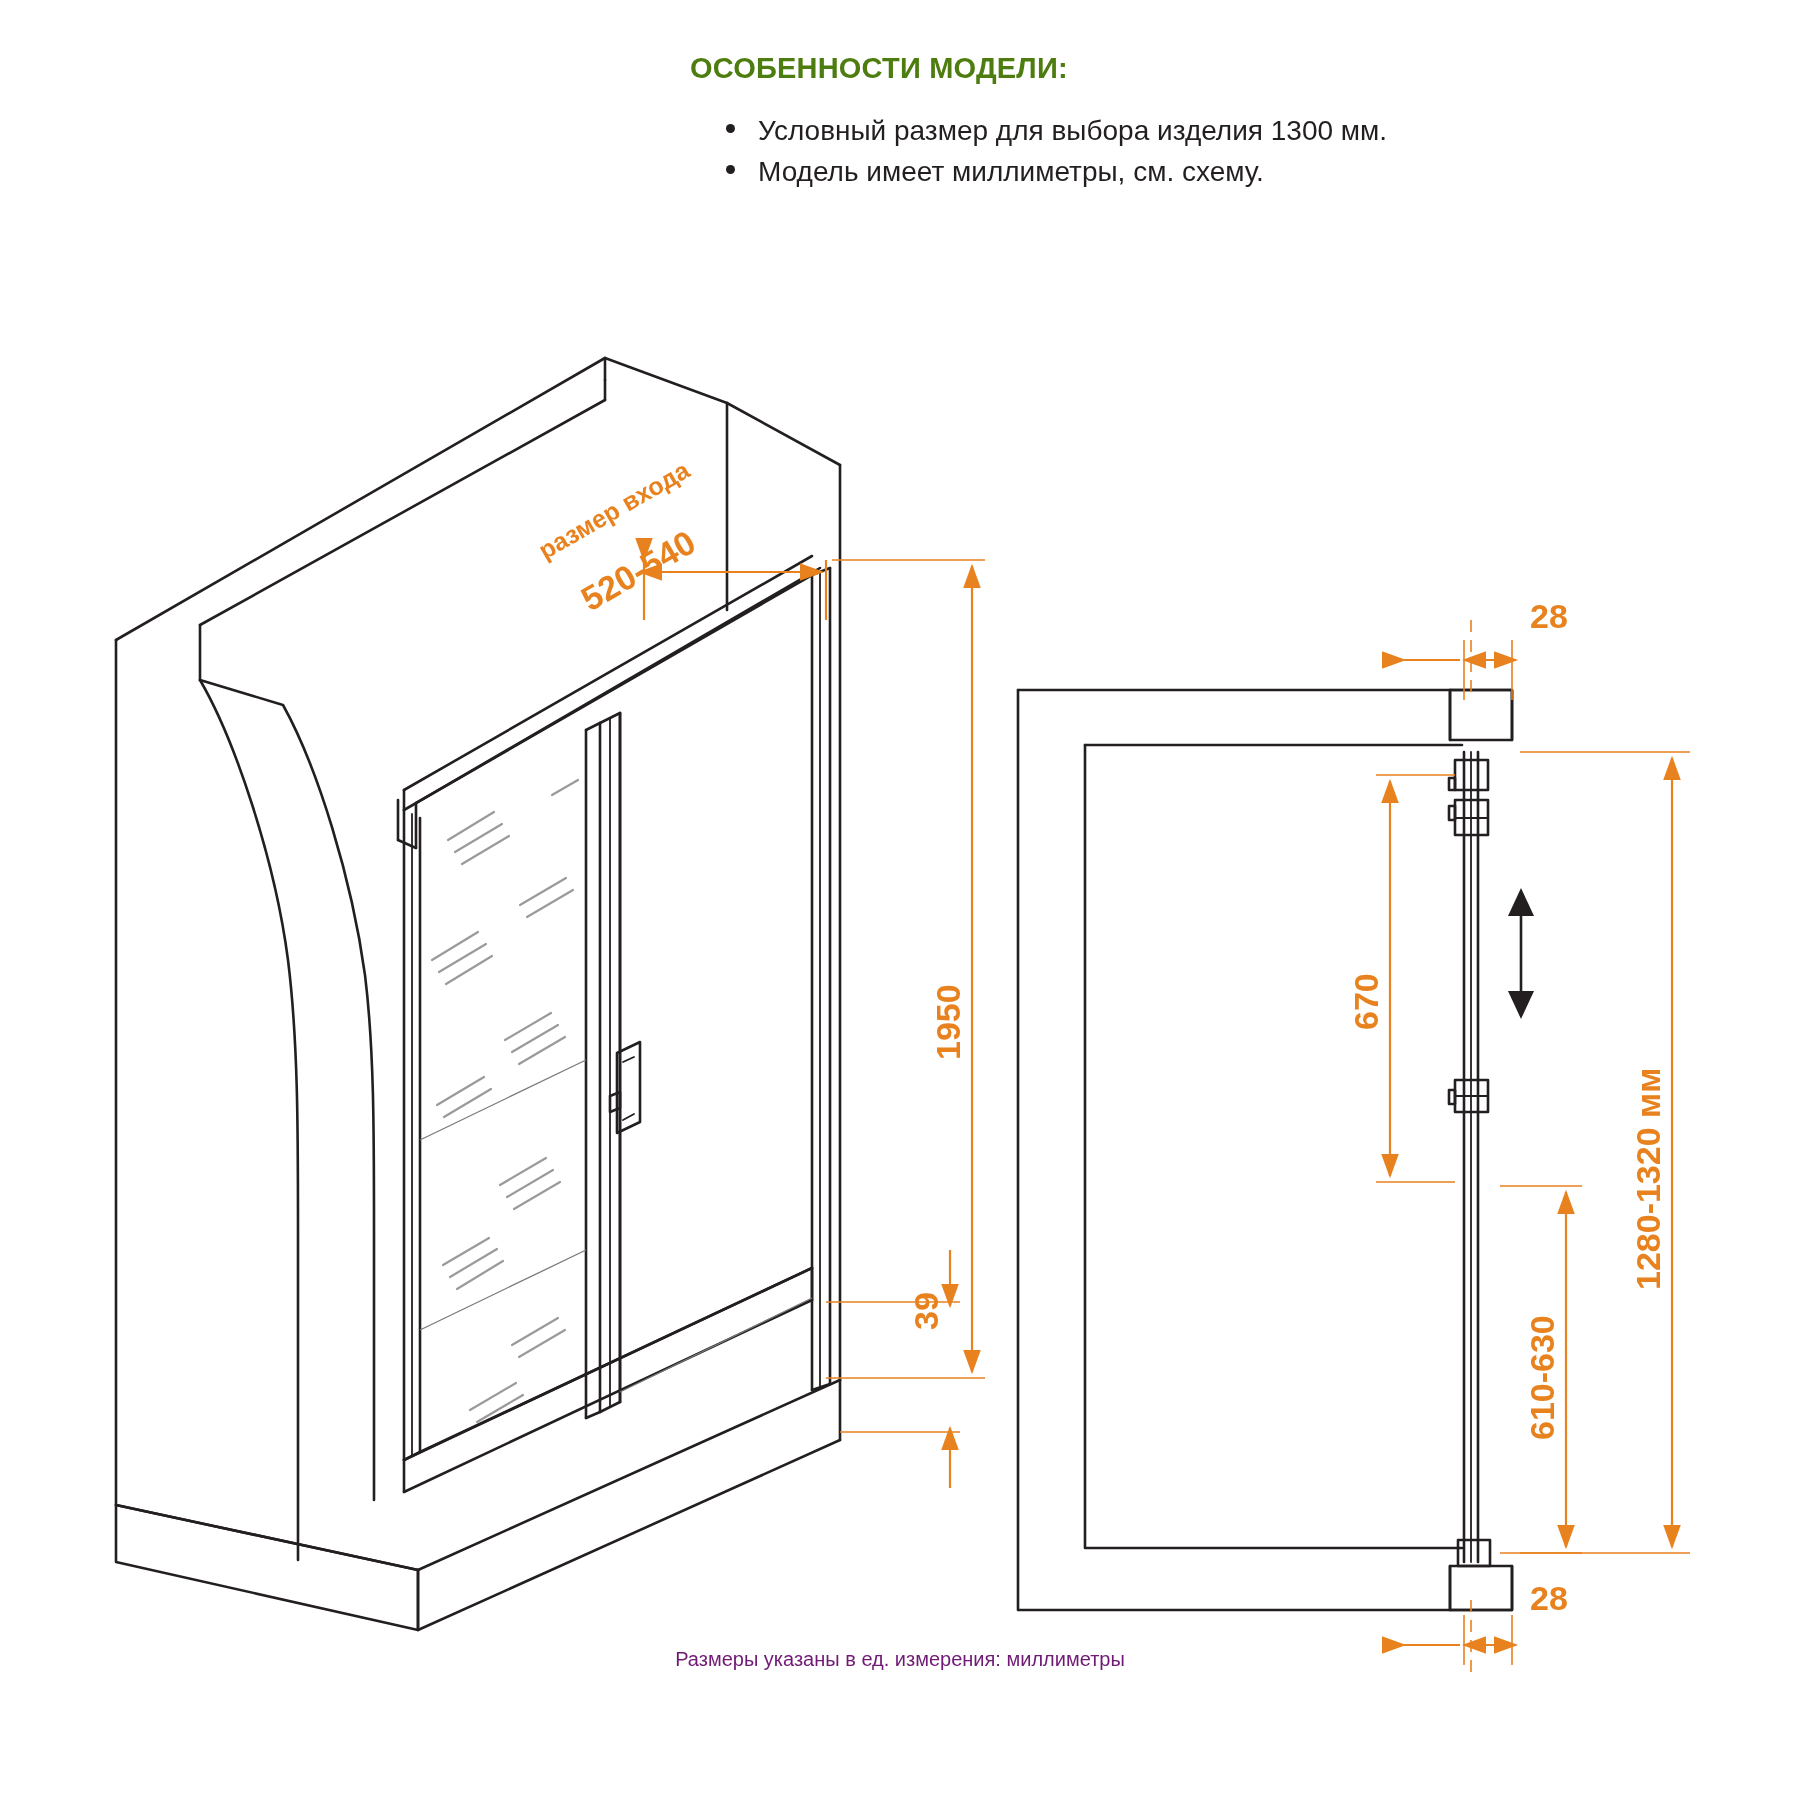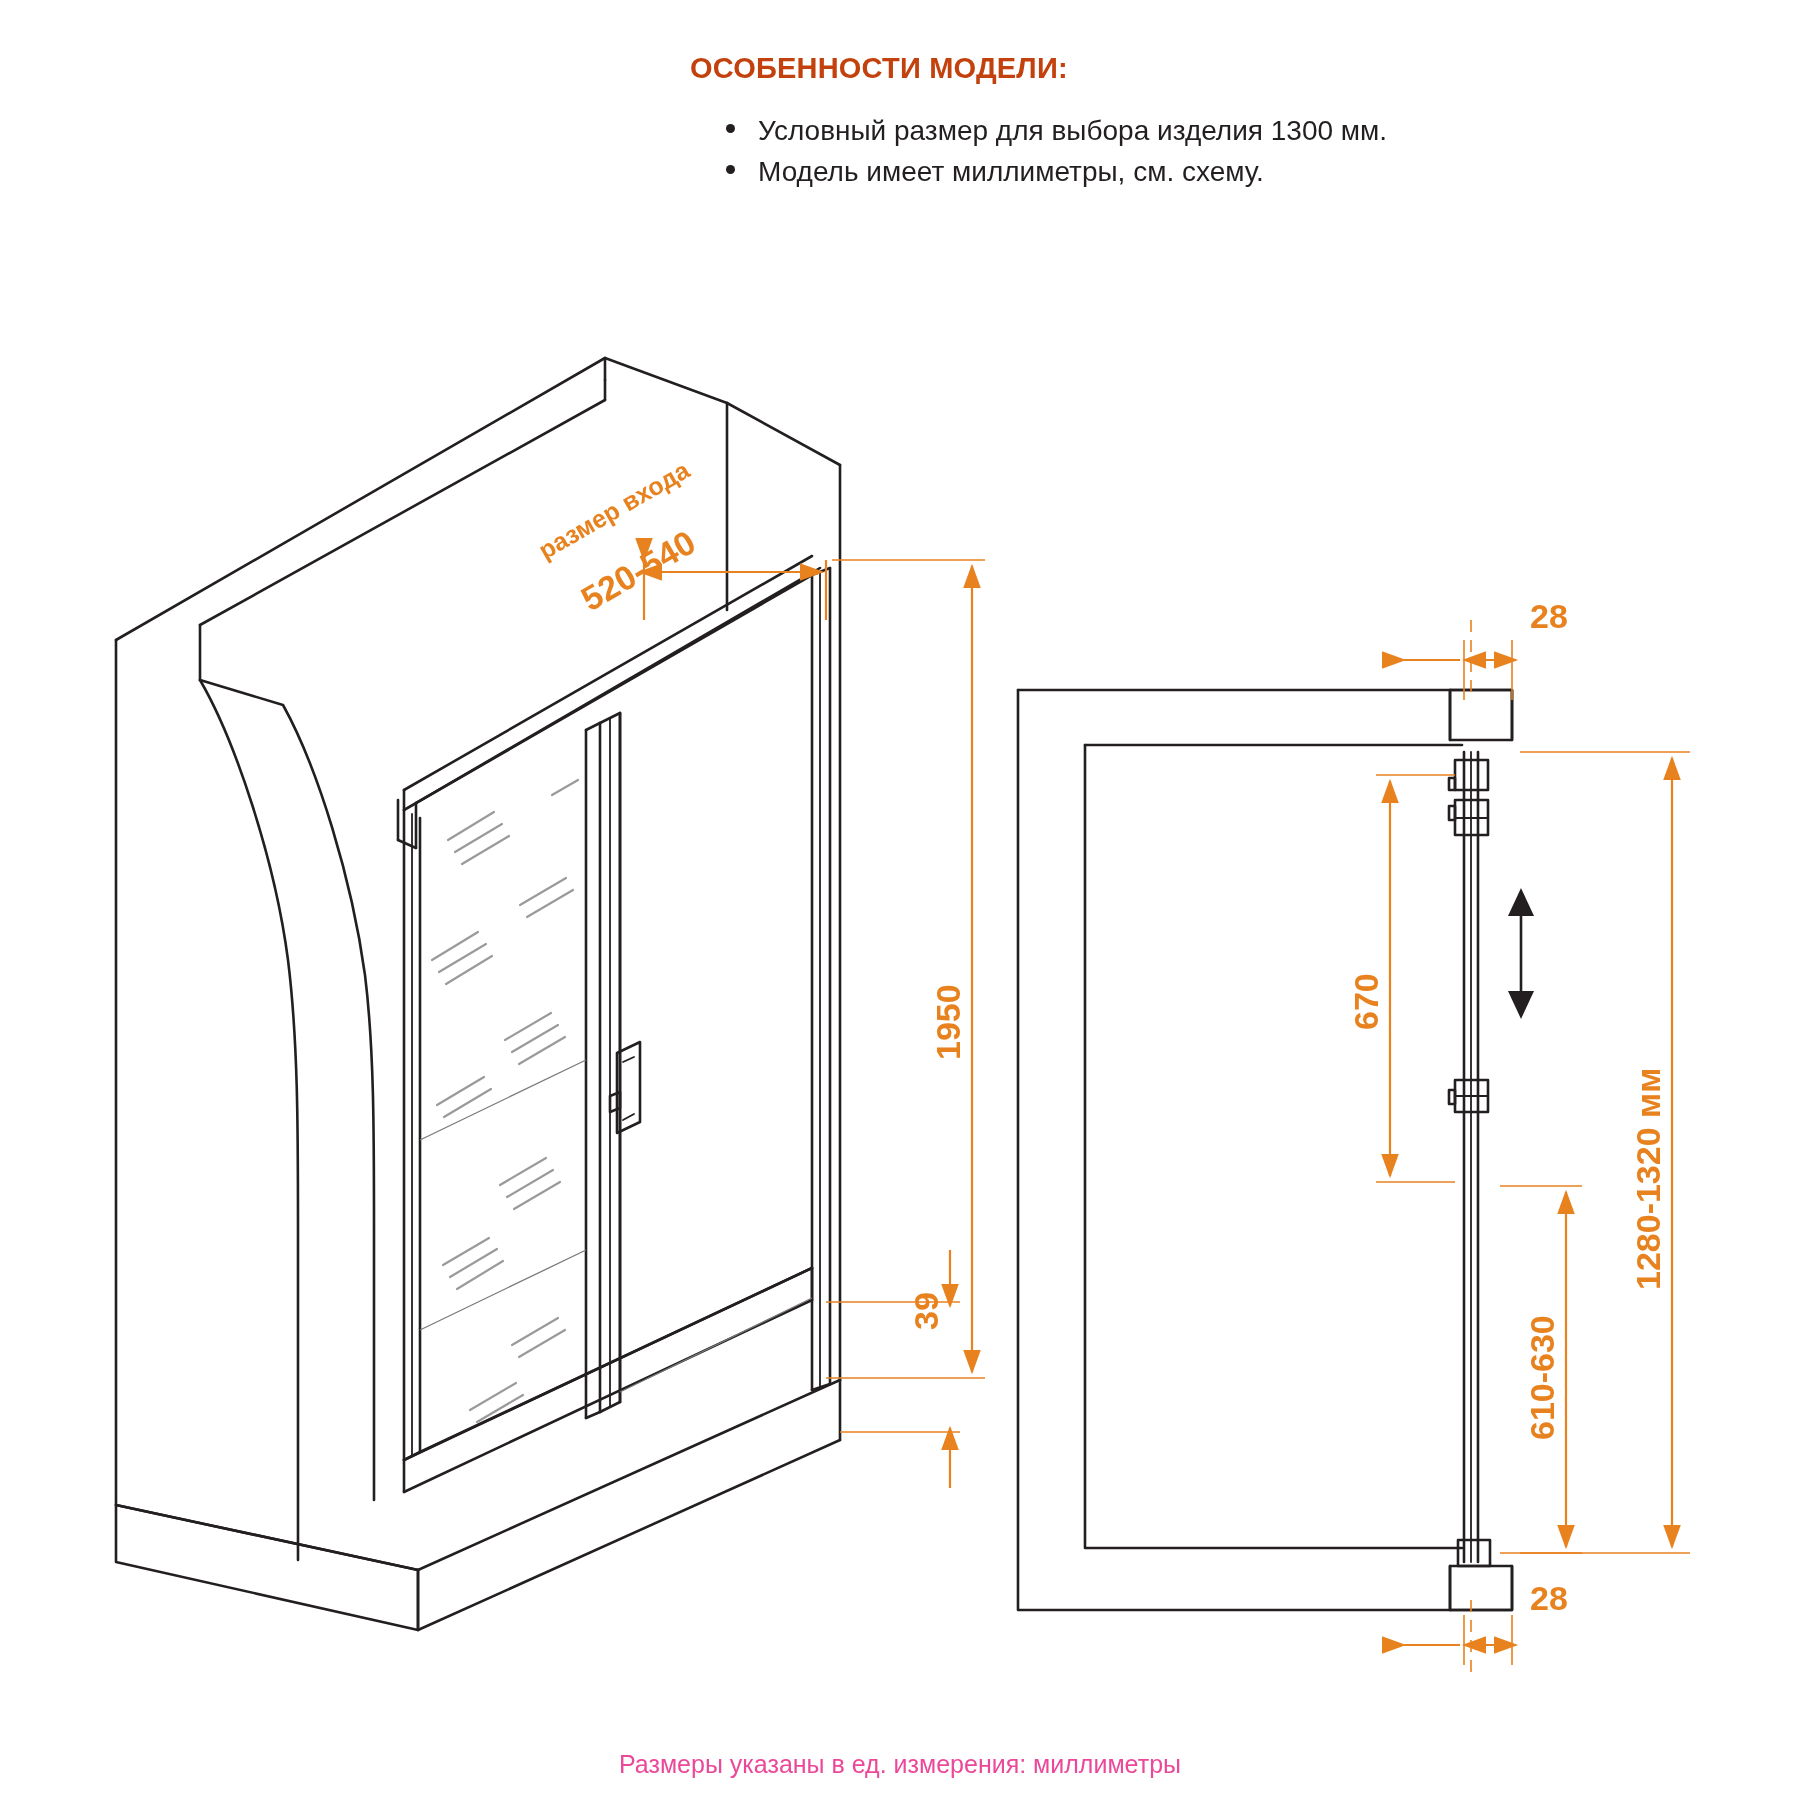--- a/index.html
+++ b/index.html
@@ -2,27 +2,27 @@
 <html lang="ru"><head>
 <meta charset="utf-8">
 <style>
   html,body{margin:0;padding:0;background:#ffffff;}
   body{width:1800px;height:1800px;position:relative;font-family:"Liberation Sans",sans-serif;overflow:hidden;}
 
   .root{position:absolute;inset:0;}
 
   
   .features{position:absolute;left:690px;top:52px;width:920px;}
-  .features-title{color:#c2410c;font-size:29px;font-weight:bold;letter-spacing:.2px;margin:0 0 27px 0;}
+  .features-title{color:#4d7c0f;font-size:29px;font-weight:bold;letter-spacing:.2px;margin:0 0 27px 0;}
   .features ul{list-style:none;margin:16px;padding:0;}
   .features li{position:relative;padding-left:52px;color:#231f20;font-size:28px;line-height:1.33;margin-bottom:4px;}
   .features li .bullet{position:absolute;left:20px;top:12px;width:9px;height:9px;border-radius:50%;background:#231f20;}
 
   
-  .footer-note{position:absolute;left:0;right:0;top:1750px;text-align:center;color:#ec4899;font-size:25px;}
+  .footer-note{position:absolute;left:0;right:0;top:1648px;text-align:center;color:#701a75;font-size:20px;}
 
   
   svg.drawing{position:absolute;left:0;top:0;width:1800px;height:1800px;}
 
   .ln{fill:none;stroke:#231f20;stroke-width:2.6;stroke-linecap:round;stroke-linejoin:round;}
   .ln-thin{fill:none;stroke:#231f20;stroke-width:1.8;stroke-linecap:round;}
   .ln-hair{fill:none;stroke:#7a7a7a;stroke-width:1.3;}
   .glassline{fill:none;stroke:#9a9a9a;stroke-width:2.2;stroke-linecap:round;}
   .dim{fill:none;stroke:#e8821e;stroke-width:2.2;}
   .dimthin{fill:none;stroke:#e8821e;stroke-width:1.6;}

